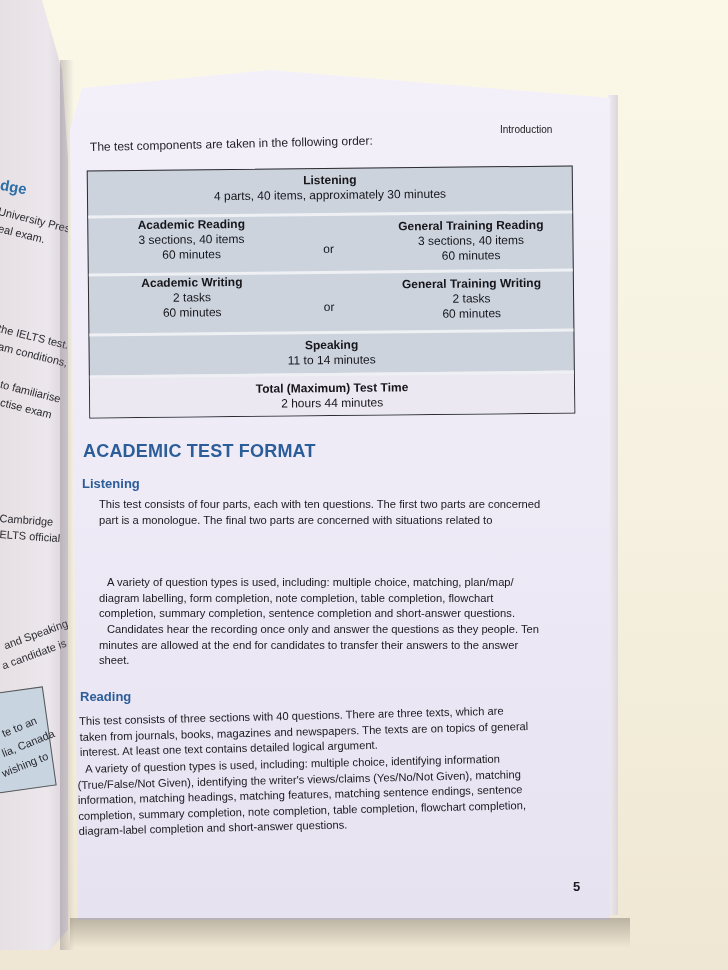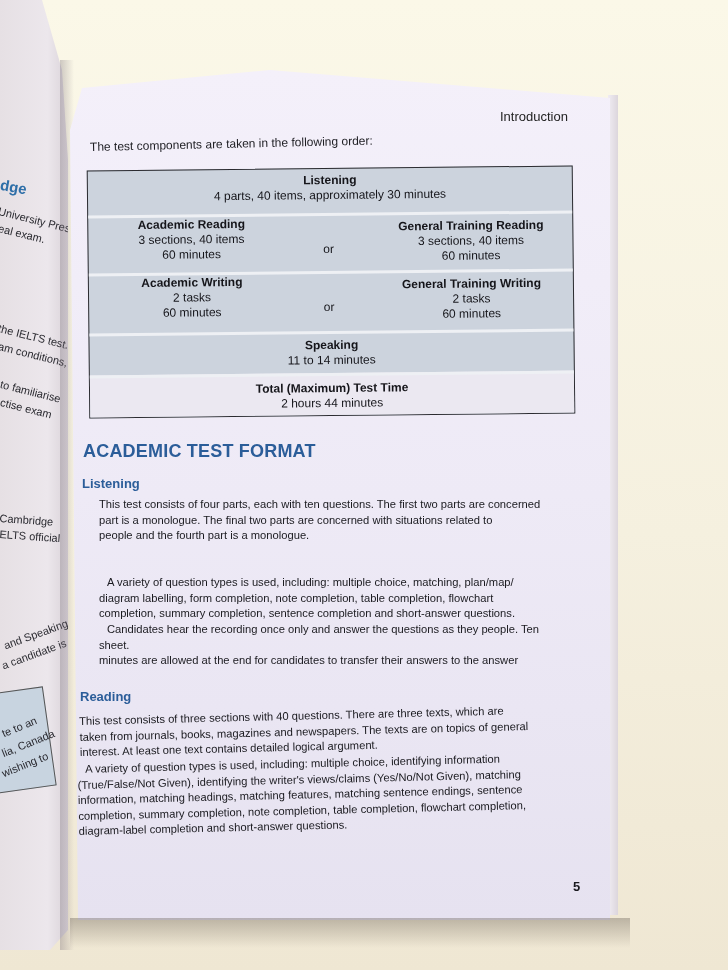--- a/index.html
+++ b/index.html
@@ -34,21 +34,21 @@
     .page {
       position: absolute; left: 70px; top: 70px; width: 540px; height: 850px;
       background: linear-gradient(180deg, #f4f0fa 0%, #eeeaf6 50%, #e6e2f0 100%);
       clip-path: polygon(12px 18px, 200px 0, 540px 28px, 545px 850px, 8px 850px, 0 60px);
     }
     .page-edge { position: absolute; left: 608px; top: 95px; width: 10px; height: 820px;
       background: linear-gradient(90deg, #f0ecf3, #dcd6dc); }
     .page-shadow { position: absolute; left: 70px; top: 918px; width: 560px; height: 30px;
       background: linear-gradient(180deg, rgba(90,80,70,0.35), rgba(90,80,70,0)); }
 
-    .running-head { position: absolute; left: 500px; top: 109px; font-size: 13px; color: #222; }
+    .running-head { position: absolute; left: 500px; top: 124px; font-size: 10px; color: #222; }
     .intro-line { position: absolute; left: 90px; top: 140px; font-size: 12px; color: #1d1d22;
       transform: rotate(-1.3deg); transform-origin: left center; }
 
     
     .order-table {
       position: absolute; left: 88px; top: 168px; width: 486px; height: 248px;
       border: 1.5px solid #2b2b30; background: #ccd3dd;
       transform: rotate(-0.6deg); transform-origin: center;
     }
     .row { position: absolute; left: 0; width: 100%; text-align: center; color: #15151a; font-size: 12px; line-height: 15px; }
@@ -145,31 +145,30 @@
       <span class="block">2 hours 44 minutes</span>
     </div>
   </div>
 
   <div class="section-title">ACADEMIC TEST FORMAT</div>
 
   <div class="subhead" style="left:82px;top:476px;">Listening</div>
   <div class="para" style="top:497px;">
     <span class="line">This test consists of four parts, each with ten questions. The first two parts are concerned</span>
     <span class="line">part is a monologue. The final two parts are concerned with situations related to</span>
-    <span class="line">people and the fourth part is a monologue.</span>
   </div>
   <div class="para" style="top:575px;">
     <span class="line indent">A variety of question types is used, including: multiple choice, matching, plan/map/</span>
     <span class="line">diagram labelling, form completion, note completion, table completion, flowchart</span>
     <span class="line">completion, summary completion, sentence completion and short-answer questions.</span>
   </div>
   <div class="para" style="top:622px;">
     <span class="line indent">Candidates hear the recording once only and answer the questions as they people. Ten</span>
+    <span class="line">minutes are allowed at the end for candidates to transfer their answers to the answer</span>
     <span class="line">sheet.</span>
-    <span class="line">minutes are allowed at the end for candidates to transfer their answers to the answer</span>
   </div>
 
   <div class="subhead" style="left:80px;top:689px;">Reading</div>
   <div class="para skew" style="top:714px;left:79px;">
     <span class="line">This test consists of three sections with 40 questions. There are three texts, which are</span>
     <span class="line">taken from journals, books, magazines and newspapers. The texts are on topics of general</span>
     <span class="line">interest. At least one text contains detailed logical argument.</span>
   </div>
   <div class="para skew" style="top:762px;left:77px;">
     <span class="line indent">A variety of question types is used, including: multiple choice, identifying information</span>

